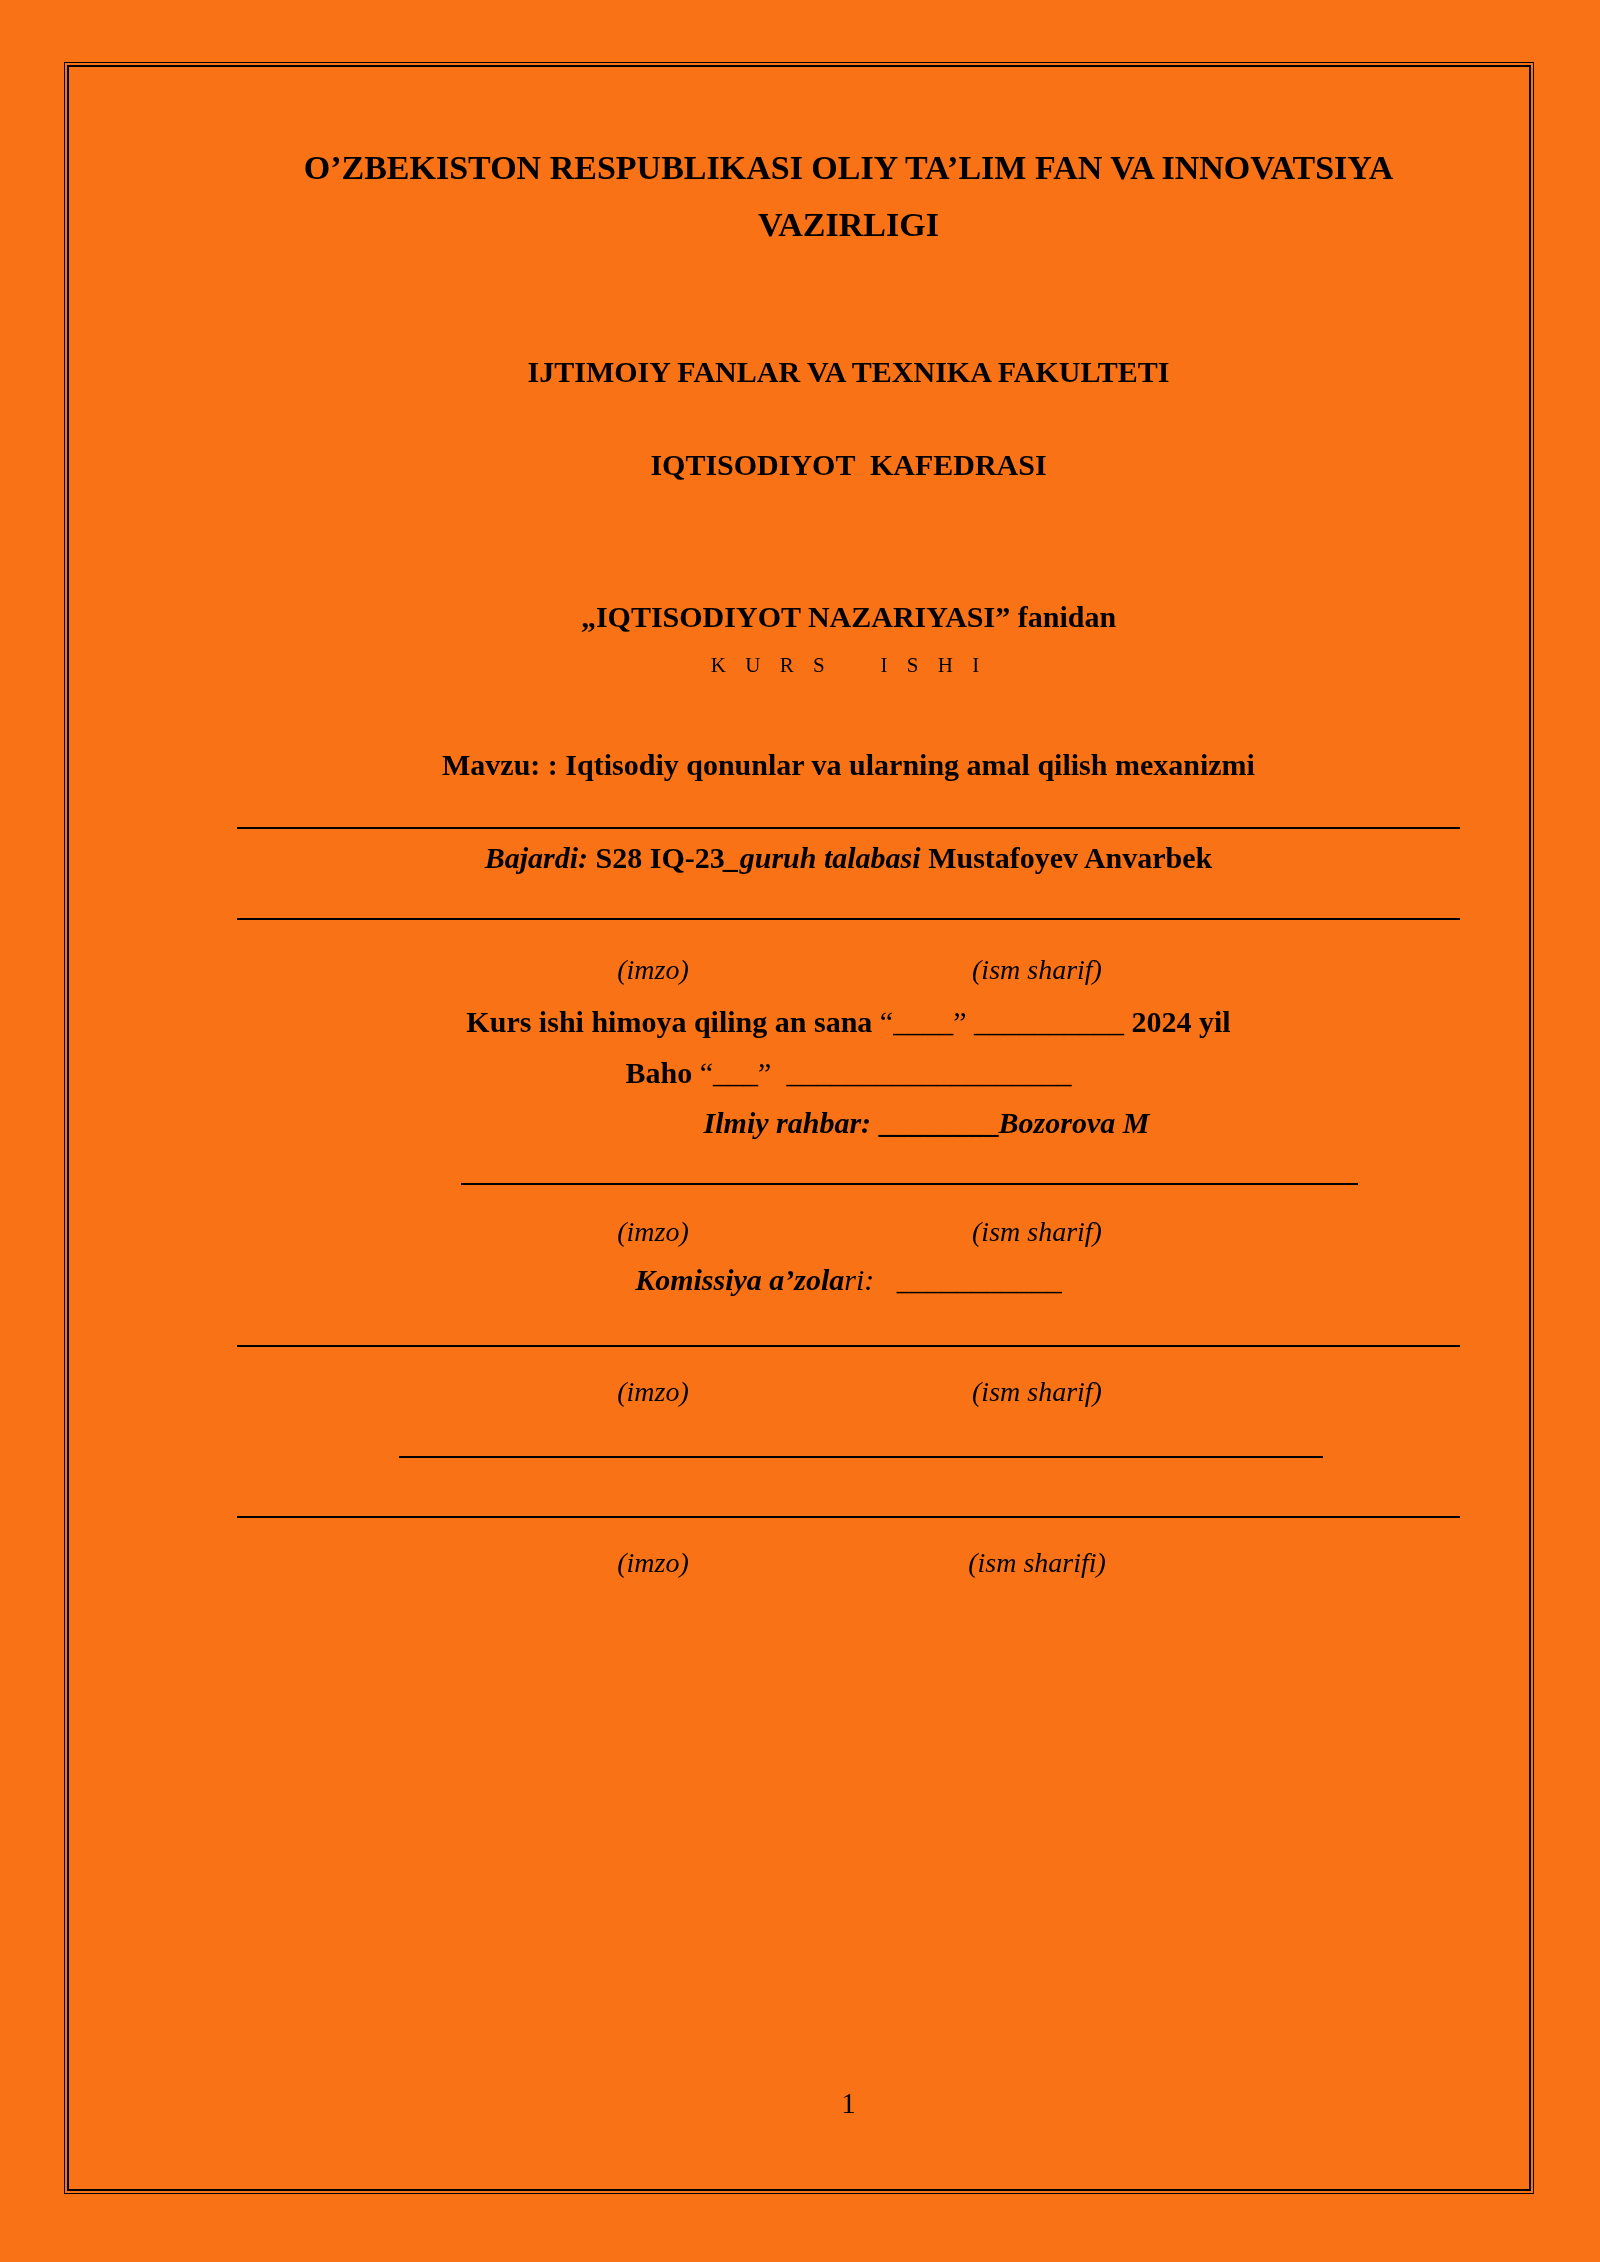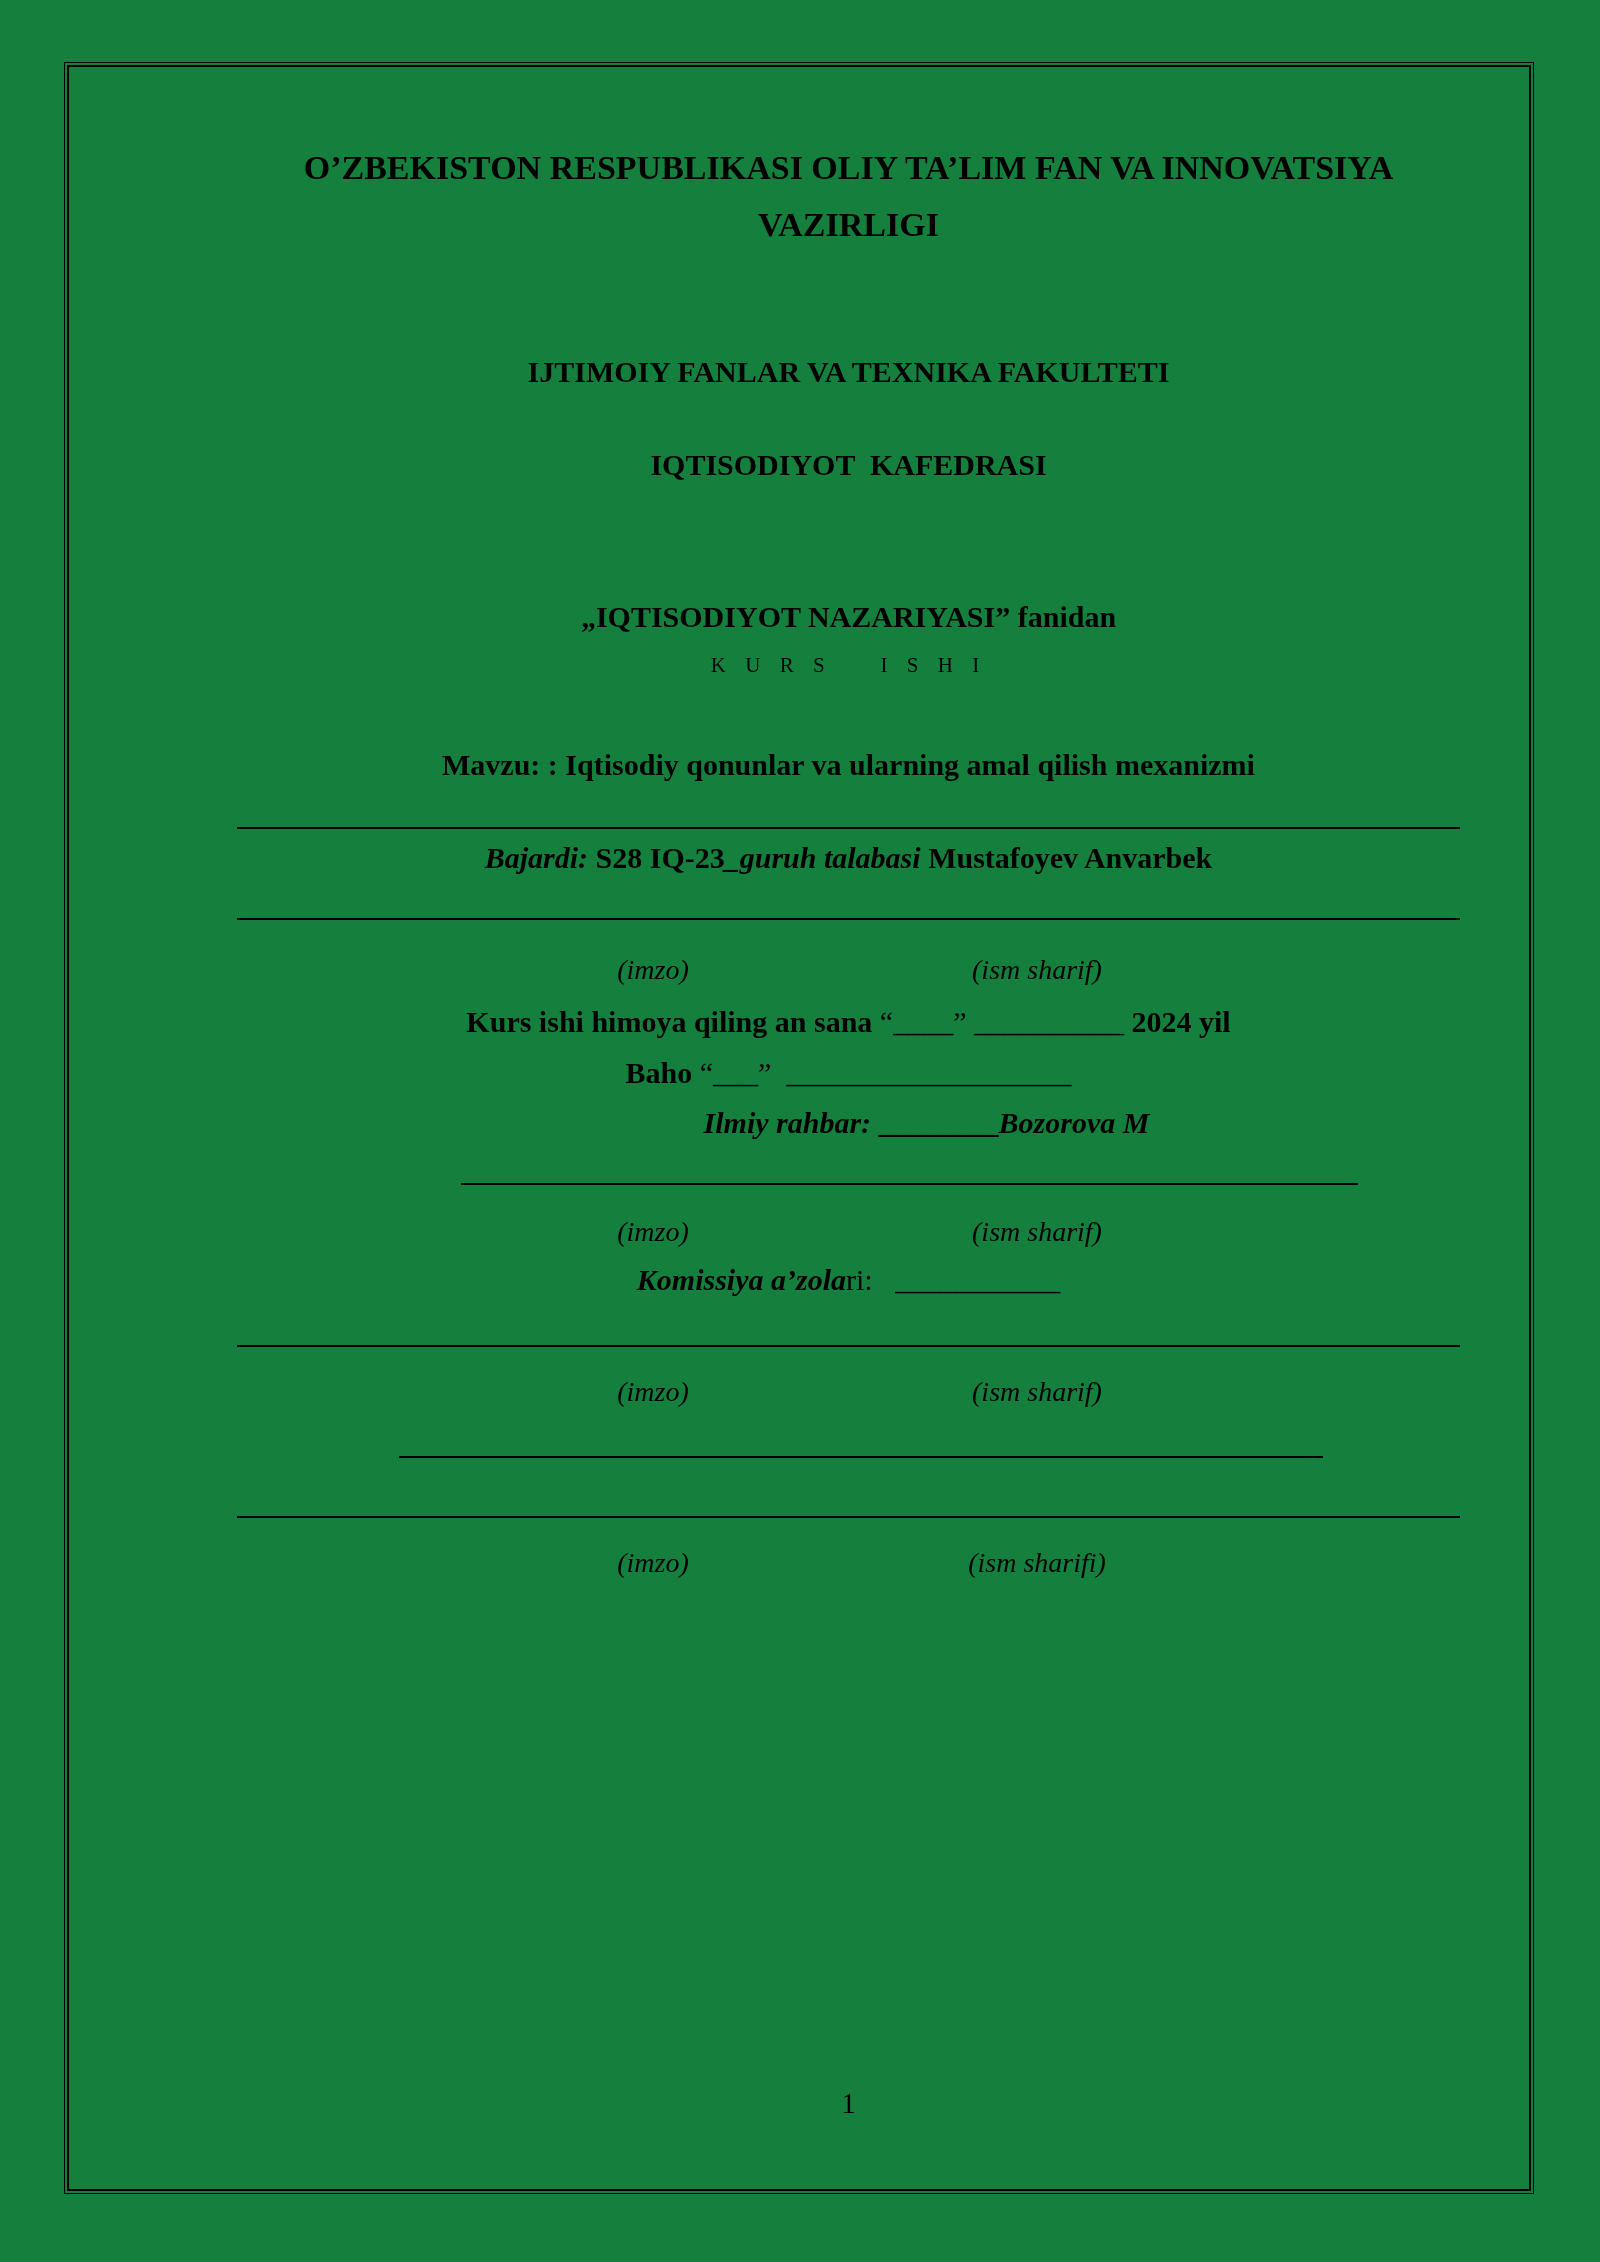--- a/index.html
+++ b/index.html
@@ -1,20 +1,20 @@
 <!DOCTYPE html>
 <html><head>
 <meta charset="utf-8">
 <style>
   html, body { margin: 0; padding: 0; background: #ffffff; }
   .page {
     position: relative;
     width: 1600px;
     height: 2262px;
-    background: #15803d;
+    background: #f97316;
     color: #000000;
     font-family: "Liberation Serif", "DejaVu Serif", serif;
     overflow: hidden;
   }
   .frame-outer {
     position: absolute;
     left: 64px; top: 62px;
     width: 1470px; height: 2132px;
     border: 1px solid #000;
     box-sizing: border-box;
@@ -33,21 +33,21 @@
   .row {
     position: absolute;
     left: 0;
     width: 1223px;
     text-align: center;
     white-space: pre;
     line-height: 44px;
     font-size: 30px;
   }
   .b  { font-weight: bold; }
-  .i  { }
+  .i  { font-style: italic; }
   .bi { font-weight: bold; font-style: italic; }
   .n  { font-weight: normal; font-style: normal; }
   .title { font-size: 34px; font-weight: bold; }
   .caps-spaced { font-size: 21px; font-weight: normal; letter-spacing: 7px; }
   .caption { font-size: 28px; font-weight: normal; }
   .caption-row span { position: absolute; transform: translateX(-50%); font-style: italic; }
   .cap-left  { left: 416px; }
   .cap-right { left: 800px; }
   .fill-line {
     position: absolute;

